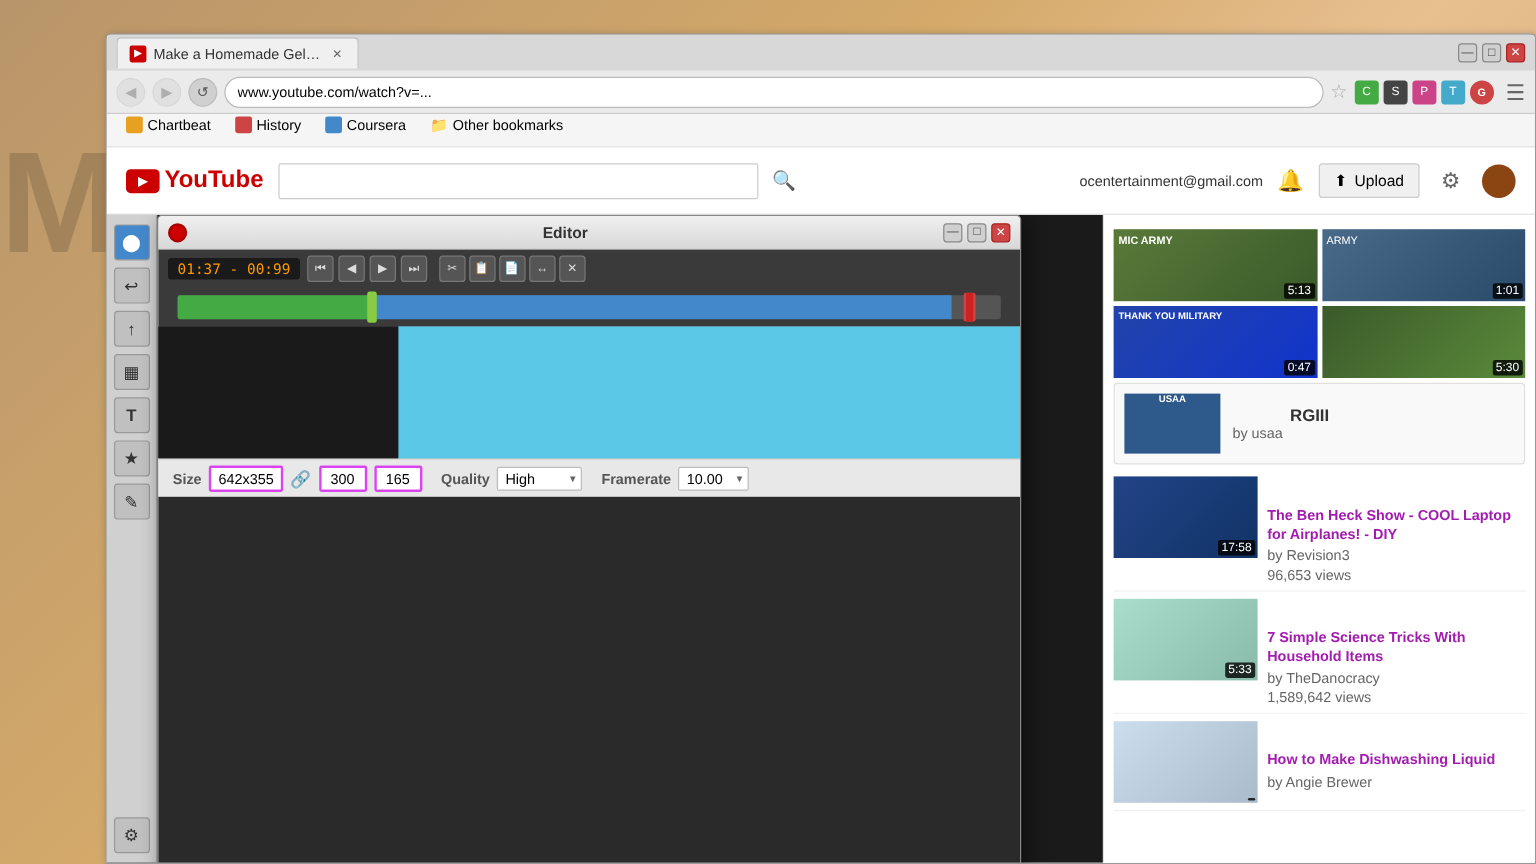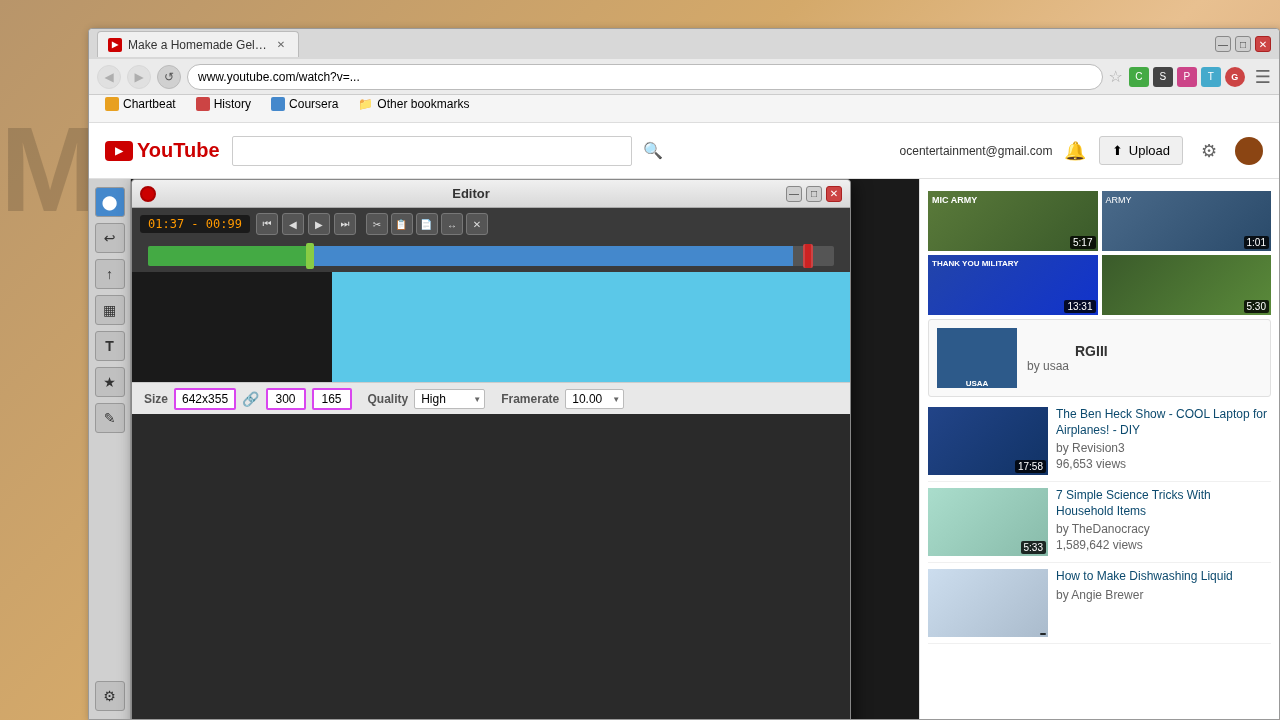--- a/index.html
+++ b/index.html
@@ -263,46 +263,47 @@
       color: white;
       font-size: 10px;
       padding: 1px 3px;
       border-radius: 2px;
     }
     .sidebar-video-info {
       flex: 1;
       font-size: 12px;
     }
     .sidebar-video-title {
-      font-weight: normal;
-      color: #0c4a6e;
+      font-weight: bold;
+      color: #a21caf;
       margin-bottom: 3px;
       line-height: 1.3;
+      margin-top: 25px;
     }
     .sidebar-video-by {
       color: #666;
       margin-bottom: 2px;
     }
     .sidebar-video-views { color: #666; }
 
     
     .sidebar-sponsor-card {
       background: #f9f9f9;
       border: 1px solid #e0e0e0;
       border-radius: 3px;
       padding: 8px;
       margin: 4px 0;
       display: flex;
       align-items: center;
       gap: 10px;
     }
     .sponsor-thumb {
-      width: 80px; height: 60px;
+      width: 80px; height: 50px;
       background: #2d5a8a;
-      display: flex; align-items: flex-end; justify-content: center;
+      display: flex; align-items: flex-start; justify-content: center;
       color: white; font-size: 9px; font-weight: bold;
       flex-shrink: 0;
     }
     .sponsor-info {}
     .sponsor-title { font-weight: bold; font-size: 14px; color: #333; padding-left: 48px; }
     .sponsor-by { font-size: 12px; color: #666; }
 
     
     .sidebar-large-row {
       display: grid;
@@ -772,29 +773,29 @@
 
           </div>
         </div>
       </div>
 
       <div class="yt-sidebar">
 
         <div class="sidebar-large-row">
           <div class="large-thumb thumb-army1">
             <div style="padding:4px;color:white;font-size:9px;font-weight:bold;">MIC ARMY</div>
-            <div class="large-thumb-duration">5:17</div>
+            <div class="large-thumb-duration">5:13</div>
           </div>
           <div class="large-thumb thumb-army2">
             <div style="padding:4px;color:white;font-size:9px;">ARMY</div>
             <div class="large-thumb-duration">1:01</div>
           </div>
           <div class="large-thumb thumb-usaa">
             <div style="padding:4px;color:white;font-size:8px;font-weight:bold;">THANK YOU MILITARY</div>
-            <div class="large-thumb-duration">13:31</div>
+            <div class="large-thumb-duration">0:47</div>
           </div>
           <div class="large-thumb thumb-sports">
             <div style="padding:4px;color:white;font-size:9px;"></div>
             <div class="large-thumb-duration">5:30</div>
           </div>
         </div>
 
         <div class="sidebar-sponsor-card">
           <div class="sponsor-thumb">
             <div style="font-size:8px;text-align:center;">USAA</div>

